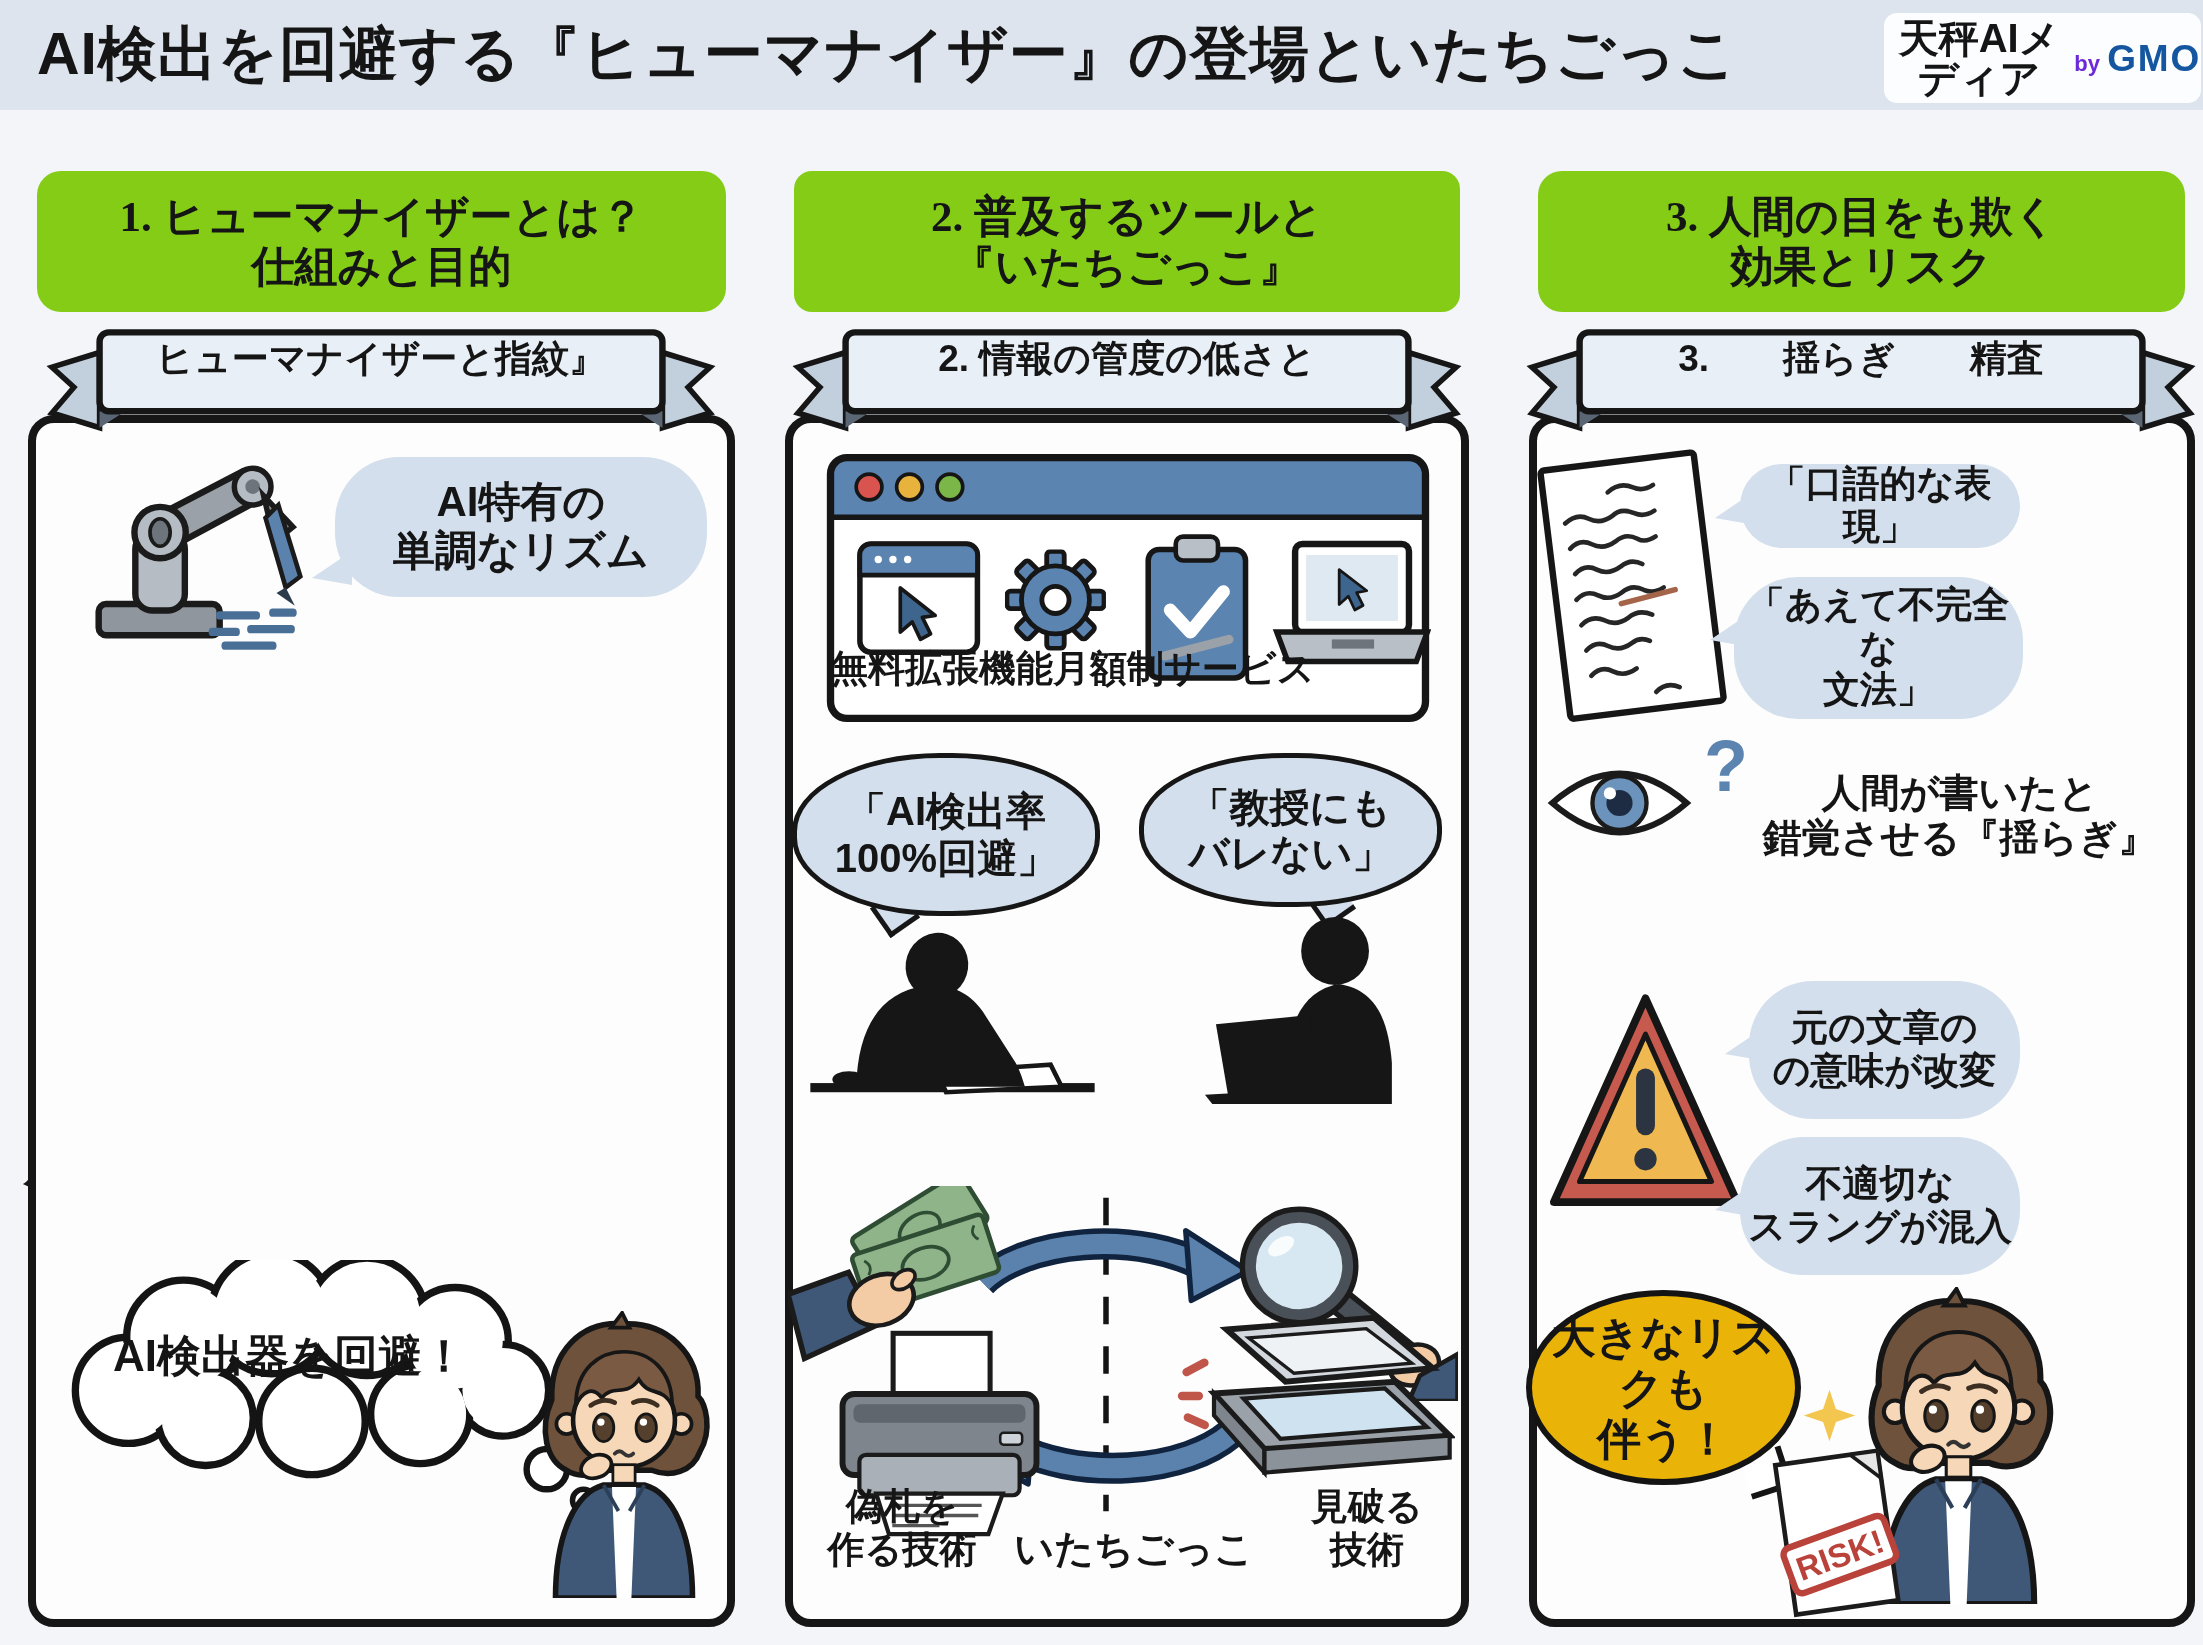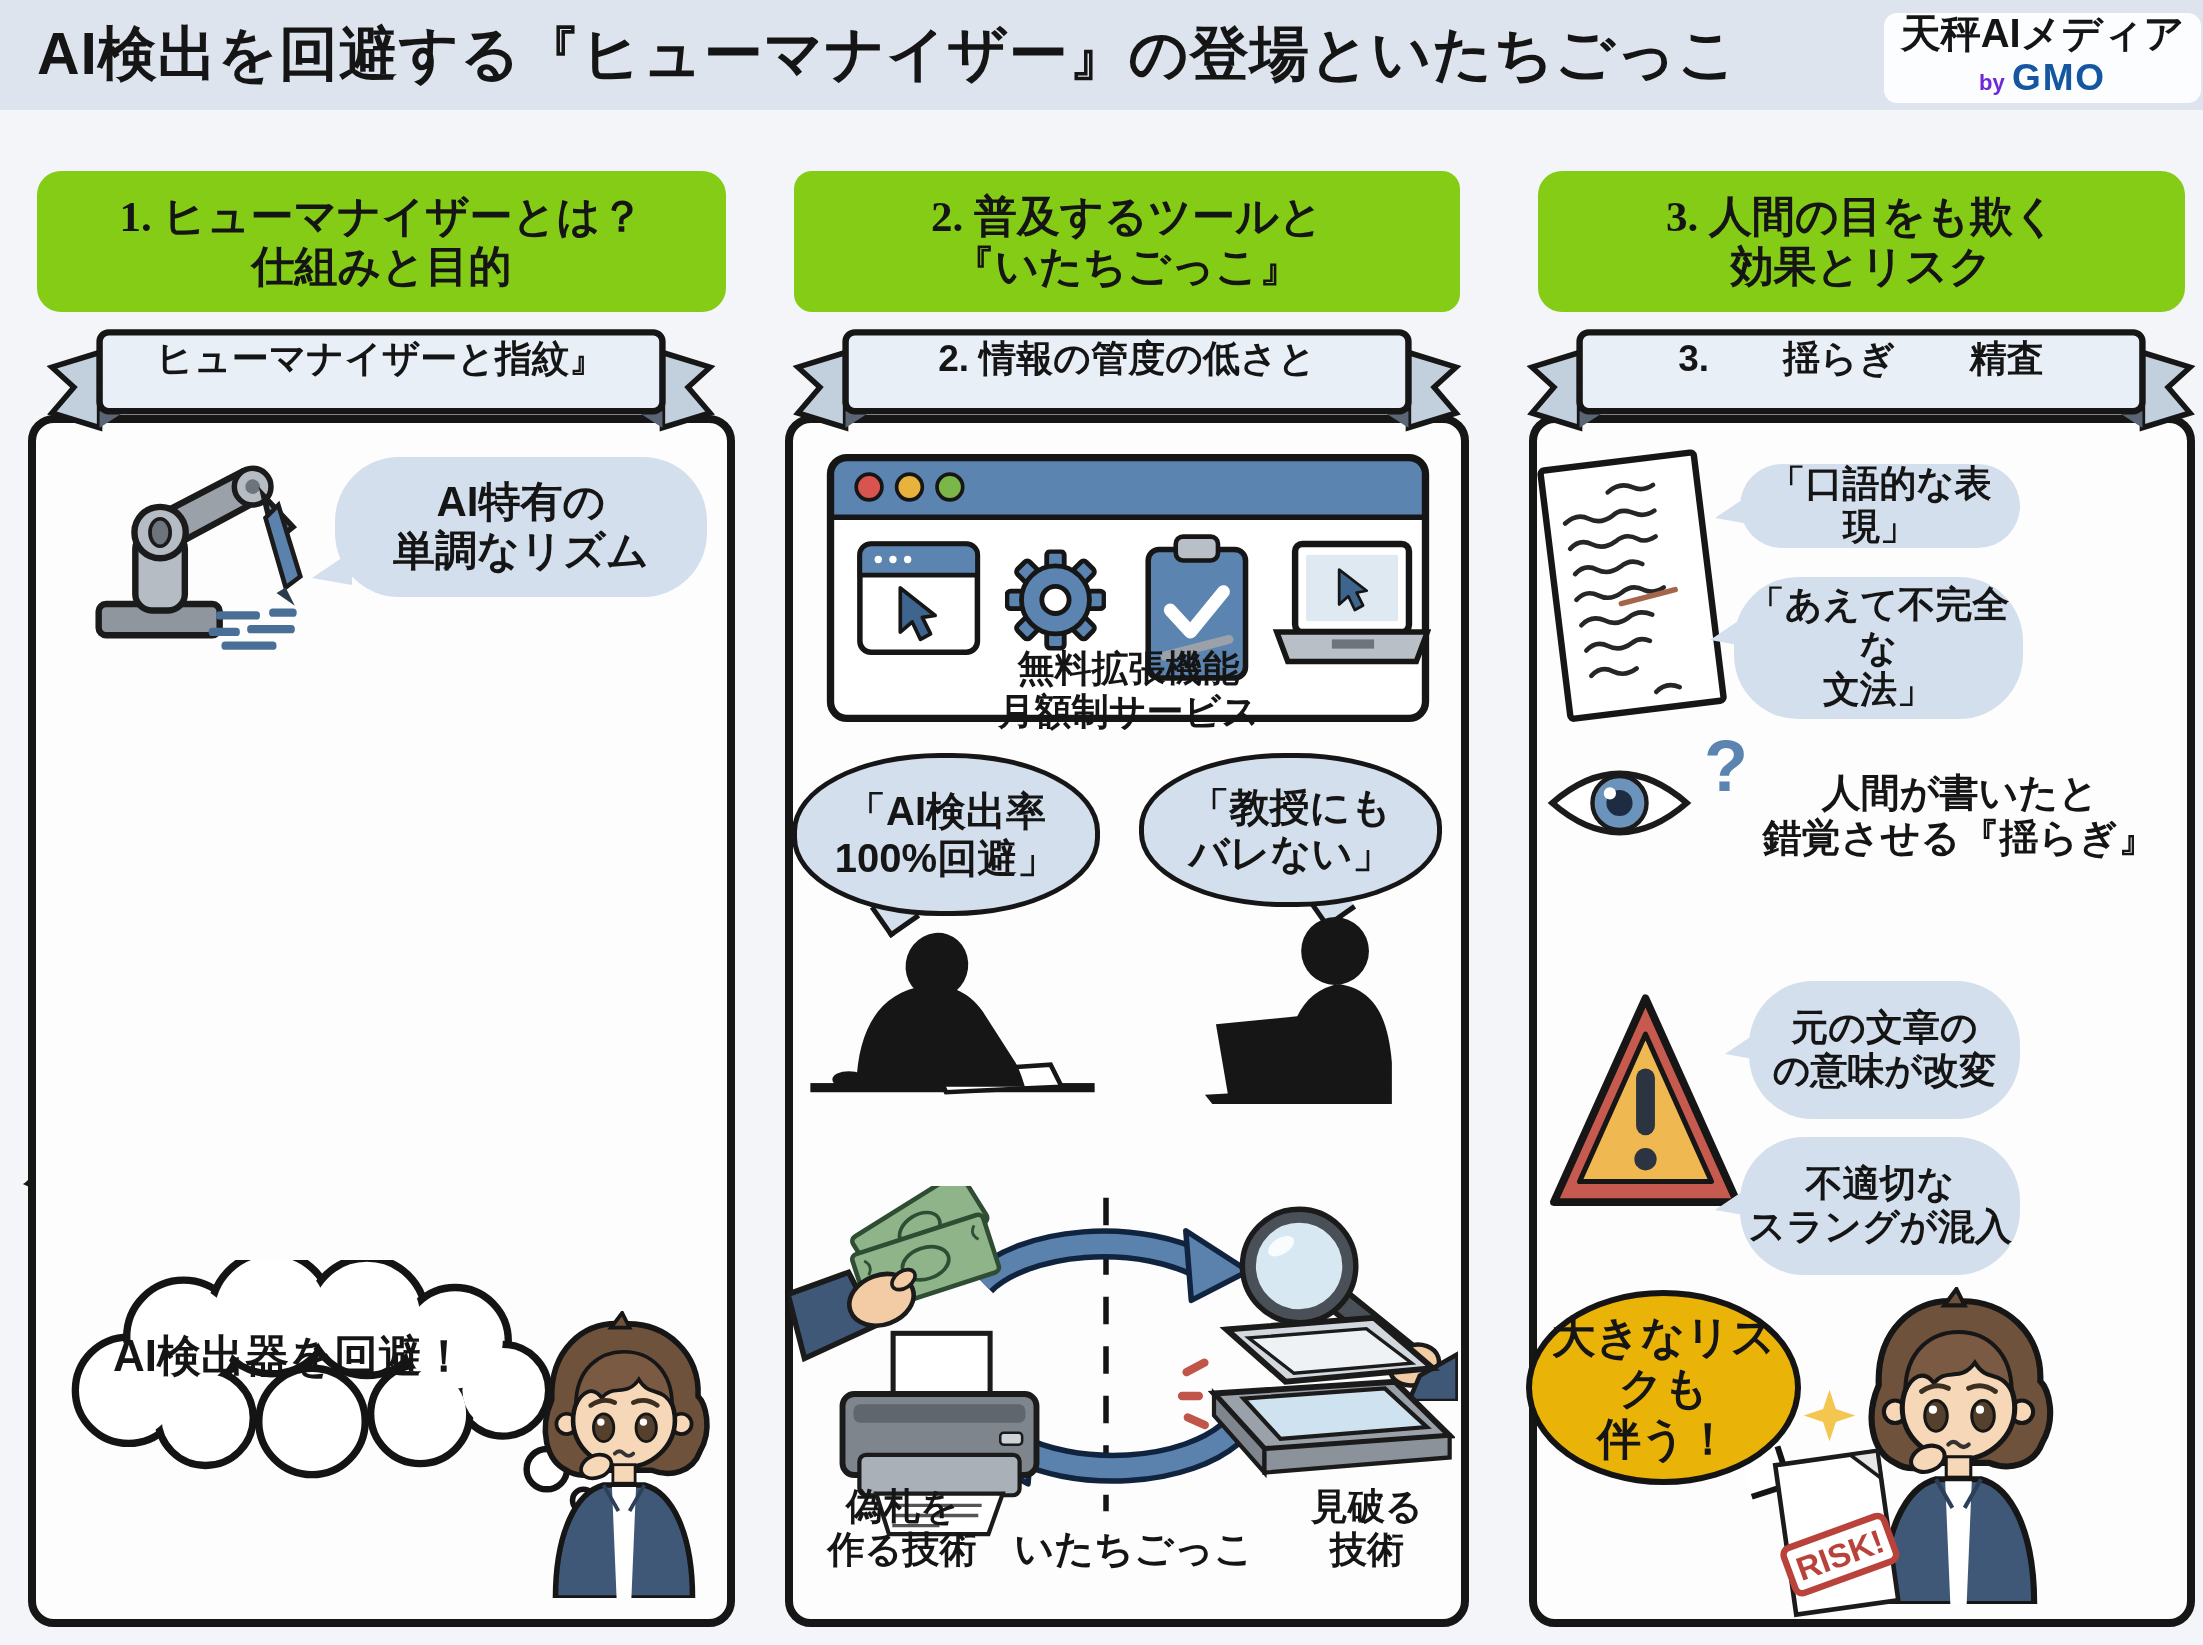--- a/index.html
+++ b/index.html
@@ -62,21 +62,21 @@
         <rect x="-9" y="-50" width="18" height="20" rx="4" transform="rotate(315)"></rect>
         <circle cx="0" cy="0" r="35"></circle>
         <circle cx="0" cy="0" r="14" fill="#ffffff"></circle>
       </g>
     </symbol>
   </defs>
 </svg>
 
 <div class="a t left" style="left:37px;top:20px;width:1827px;font-size:59px;letter-spacing:0.9px;">AI検出を回避する『ヒューマナイザー』の登場といたちごっこ</div>
 
-<div class="a" style="left:1884px;top:13px;width:317px;height:90px;background:#fcfdfe;border-radius:13px;display:flex;flex-direction:column;align-items:center;justify-content:flex-start;">
+<div class="a" style="left:1884px;top:13px;width:317px;height:90px;background:#fcfdfe;border-radius:13px;display:flex;flex-direction:row;align-items:center;justify-content:flex-end;">
   <div class="t" style="font-size:40px;line-height:1;">天秤AIメディア</div>
   <div style="display:flex;align-items:baseline;gap:7.3px;margin-top:3.7px;">
     <span class="t" style="font-size:22px;font-weight:700;color:#6d28d9;">by</span>
     <span class="t" style="font-size:37px;color:#1456a0;letter-spacing:1.8px;">GMO</span>
   </div>
 </div>
 
 <div class="colhead t" style="left:37px;width:689px;">1. ヒューマナイザーとは？
 仕組みと目的</div>
 <div class="colhead t" style="left:794px;width:666px;border-radius:18px;">2. 普及するツールと
@@ -282,21 +282,21 @@
     <line x1="370" y1="222" x2="440" y2="204" stroke="#9aa1a8" stroke-width="10" stroke-linecap="round"></line>
   </g>
   <g>
     <rect x="512" y="100" width="124" height="96" rx="8" fill="#ffffff" stroke="#161616" stroke-width="7"></rect>
     <rect x="524" y="112" width="100" height="72" fill="#dfe9f2"></rect>
     <polygon points="560,128 560,166 570,157 577,172 586,167 579,153 590,151" fill="#3e658e" stroke="#161616" stroke-width="3" stroke-linejoin="round"></polygon>
     <polygon points="492,196 656,196 644,228 504,228" fill="#b9bfc6" stroke="#161616" stroke-width="6"></polygon>
     <rect x="552" y="204" width="46" height="10" fill="#6d747c"></rect>
   </g>
 </svg>
-<div class="a" style="left:831px;top:648px;width:595px;display:flex;justify-content:flex-start;z-index:3;flex-direction:column;">
+<div class="a" style="left:831px;top:648px;width:595px;display:flex;justify-content:flex-start;z-index:3;">
   <span class="t" style="font-size:37px;">無料拡張機能</span>
   <span class="t" style="font-size:37px;">月額制サービス</span>
 </div>
 
 <div class="a bubble outlined" style="left:792px;top:753px;width:308px;height:163px;">
   <div class="t" style="font-size:40px;">「AI検出率
 100%回避」</div>
 </div>
 <div class="a tailDn" style="left:877px;top:895px;"></div>
 <div class="a bubble outlined" style="left:1139px;top:753px;width:303px;height:154px;">

